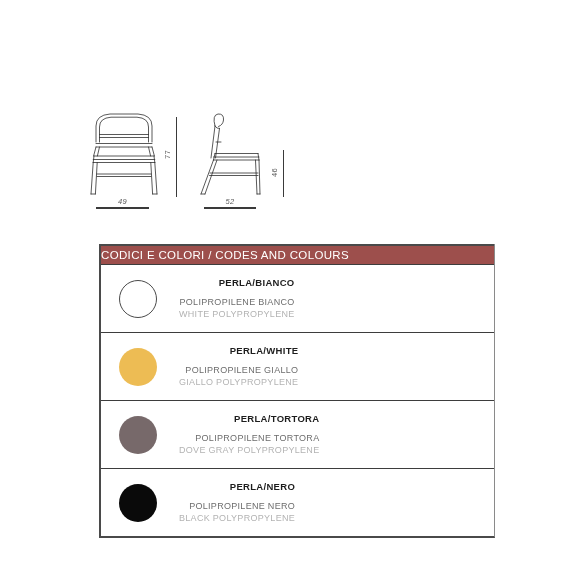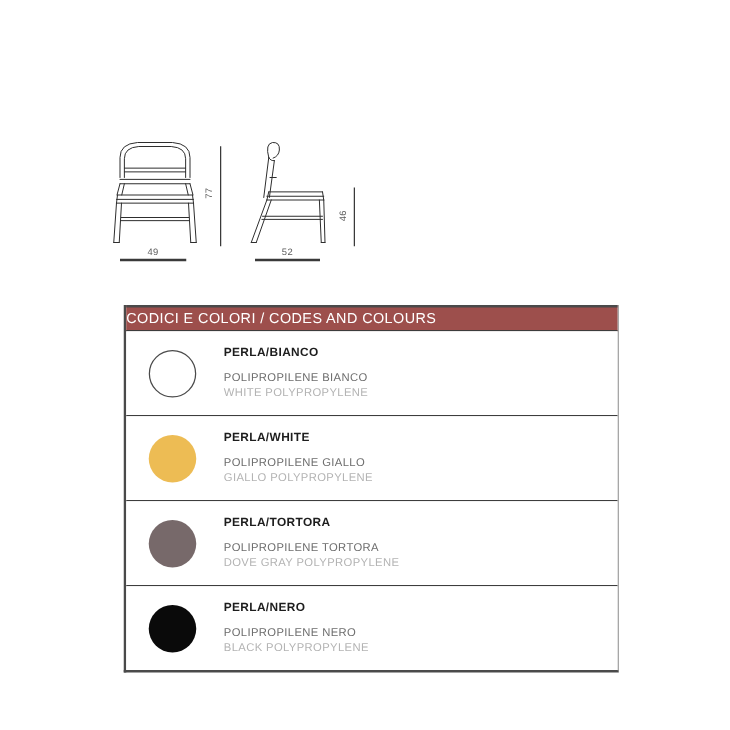--- a/index.html
+++ b/index.html
@@ -58,20 +58,21 @@
   }
   #dim-rule-width-49 { left: 96px; top: 207px; width: 53px; }
   #dim-rule-width-52 { left: 204px; top: 207px; width: 52px; }
 
   .dim-label-h {
     position: absolute;
     font-size: 7.5px;
     color: #5a5a5a;
     letter-spacing: .4px;
     text-align: center;
+    font-style: italic;
   }
   #dim-label-width-49 { left: 96px; top: 197px; width: 53px; }
   #dim-label-width-52 { left: 204px; top: 197px; width: 52px; }
 
   
   #colours-table {
     position: absolute;
     left: 99px;
     top: 244px;
     width: 396px;
@@ -93,20 +94,21 @@
     font-size: 11.5px;
     letter-spacing: .35px;
   }
 
   .colour-row {
     display: flex;
     align-items: center;
     height: 68px;
     border-bottom: 1.5px solid #3d3d3d;
     background: #ffffff;
+    text-align: right;
   }
   .colour-row:last-child { border-bottom: none; height: 67px; }
 
   .swatch-cell {
     width: 73px;
     flex: 0 0 73px;
     display: flex;
     align-items: center;
     justify-content: center;
   }

